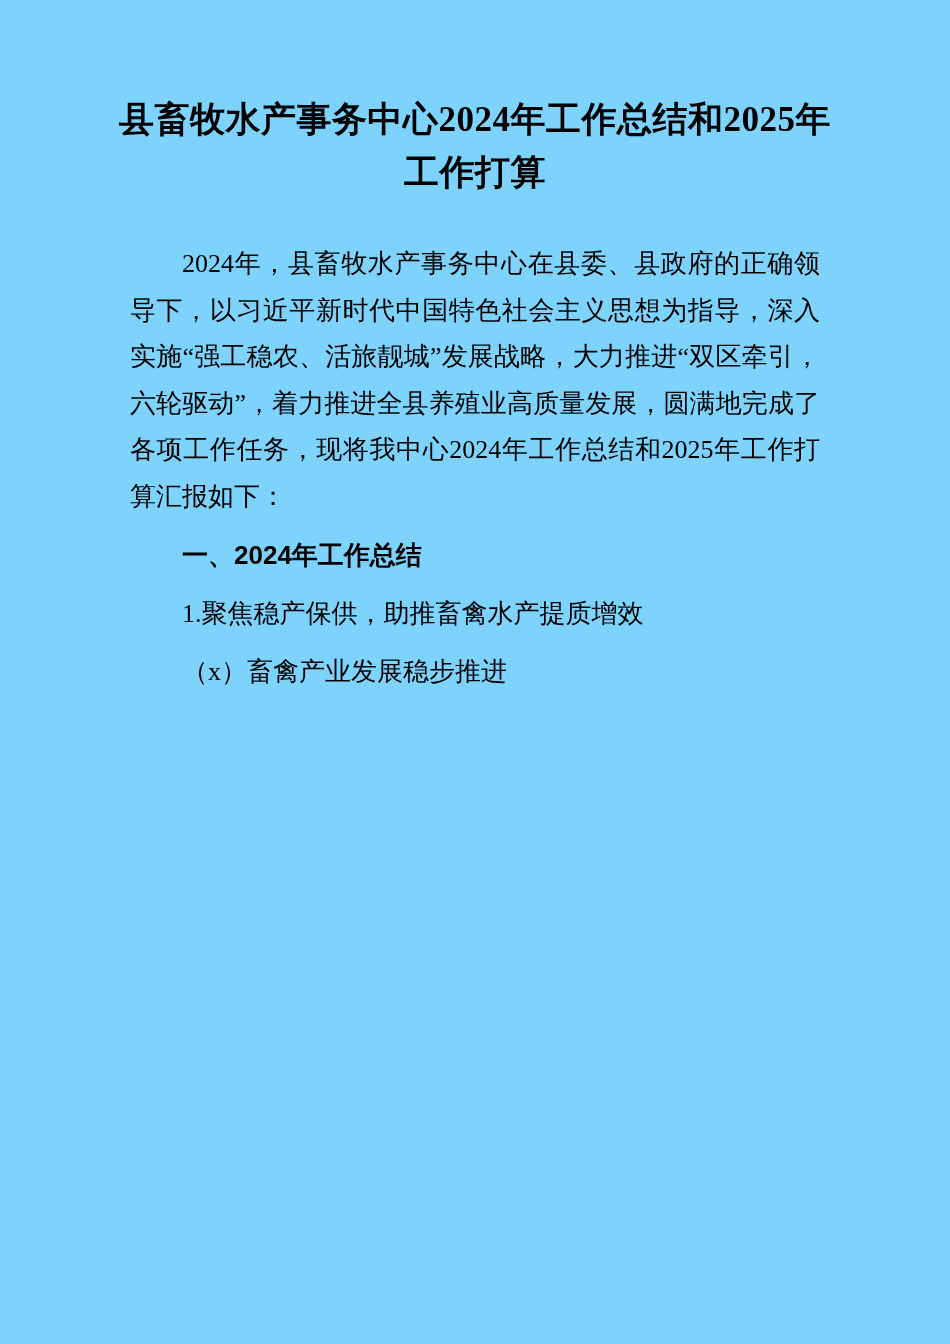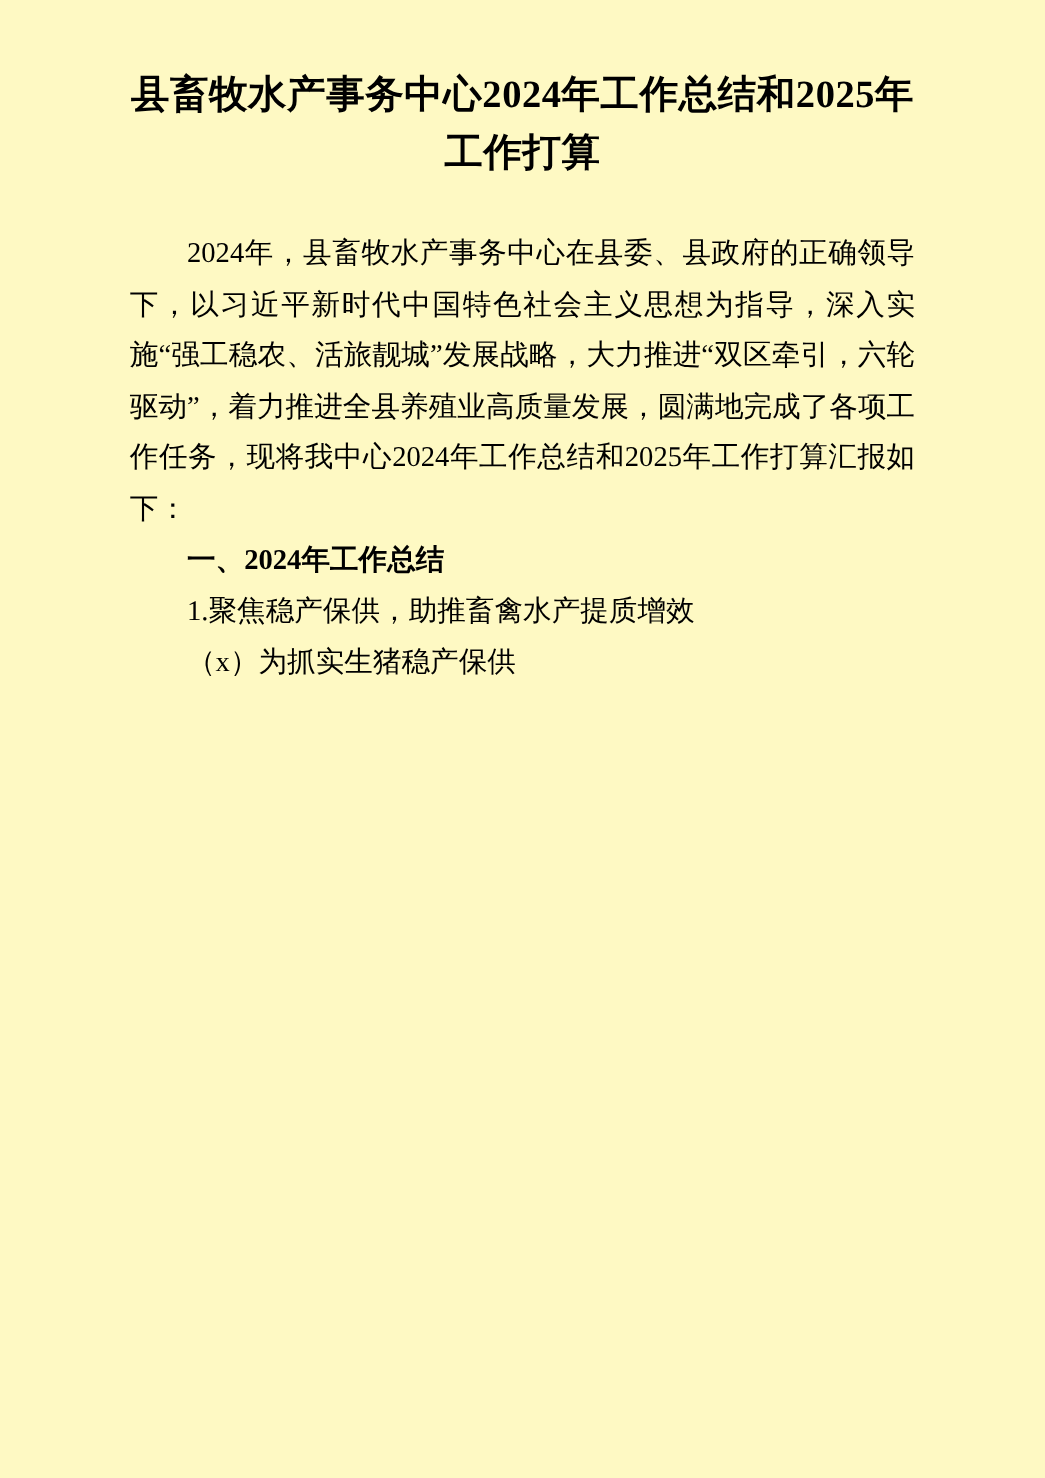--- a/index.html
+++ b/index.html
@@ -5,55 +5,55 @@
   html, body {
     margin: 0;
     padding: 0;
     background: #ffffff;
   }
   .page {
     position: relative;
     width: 950px;
     height: 1344px;
     margin: 0 auto;
-    background: #fef9c3;
+    background: #7dd3fc;
     box-sizing: border-box;
-    padding: 60px 118px 40px 118px;
+    padding: 94px 118px 40px 118px;
     overflow: hidden;
     font-family: "Liberation Serif", "DejaVu Serif", serif;
     color: #000000;
   }
   .doc-title {
     font-size: 35px;
     font-weight: bold;
     line-height: 1.5;
     text-align: center;
     margin: 0 0 42px 0;
     letter-spacing: 0.5px;
   }
   .para {
     font-size: 26px;
     line-height: 46.5px;
-    margin: 0;
+    margin: 12px;
     text-align: justify;
     text-indent: 2em;
     word-break: break-all;
   }
   .para.heading1 {
-    font-family: Liberation Serif, serif;
+    font-family: Liberation Sans, sans-serif;
     font-weight: bold;
   }
   .para.heading2 {
     font-weight: 600;
   }
 </style>
 </head>
 <body>
 
 <div class="page">
   <h1 class="doc-title">县畜牧水产事务中心2024年工作总结和2025年工作打算</h1>
   <div>
       <p class="para body">2024年，县畜牧水产事务中心在县委、县政府的正确领导下，以习近平新时代中国特色社会主义思想为指导，深入实施“强工稳农、活旅靓城”发展战略，大力推进“双区牵引，六轮驱动”，着力推进全县养殖业高质量发展，圆满地完成了各项工作任务，现将我中心2024年工作总结和2025年工作打算汇报如下：</p>
       <p class="para heading1">一、2024年工作总结</p>
       <p class="para body">1.聚焦稳产保供，助推畜禽水产提质增效</p>
-      <p class="para body">（x）为抓实生猪稳产保供</p>
+      <p class="para body">（x）畜禽产业发展稳步推进</p>
     </div>
 </div>
 
 </body></html>

